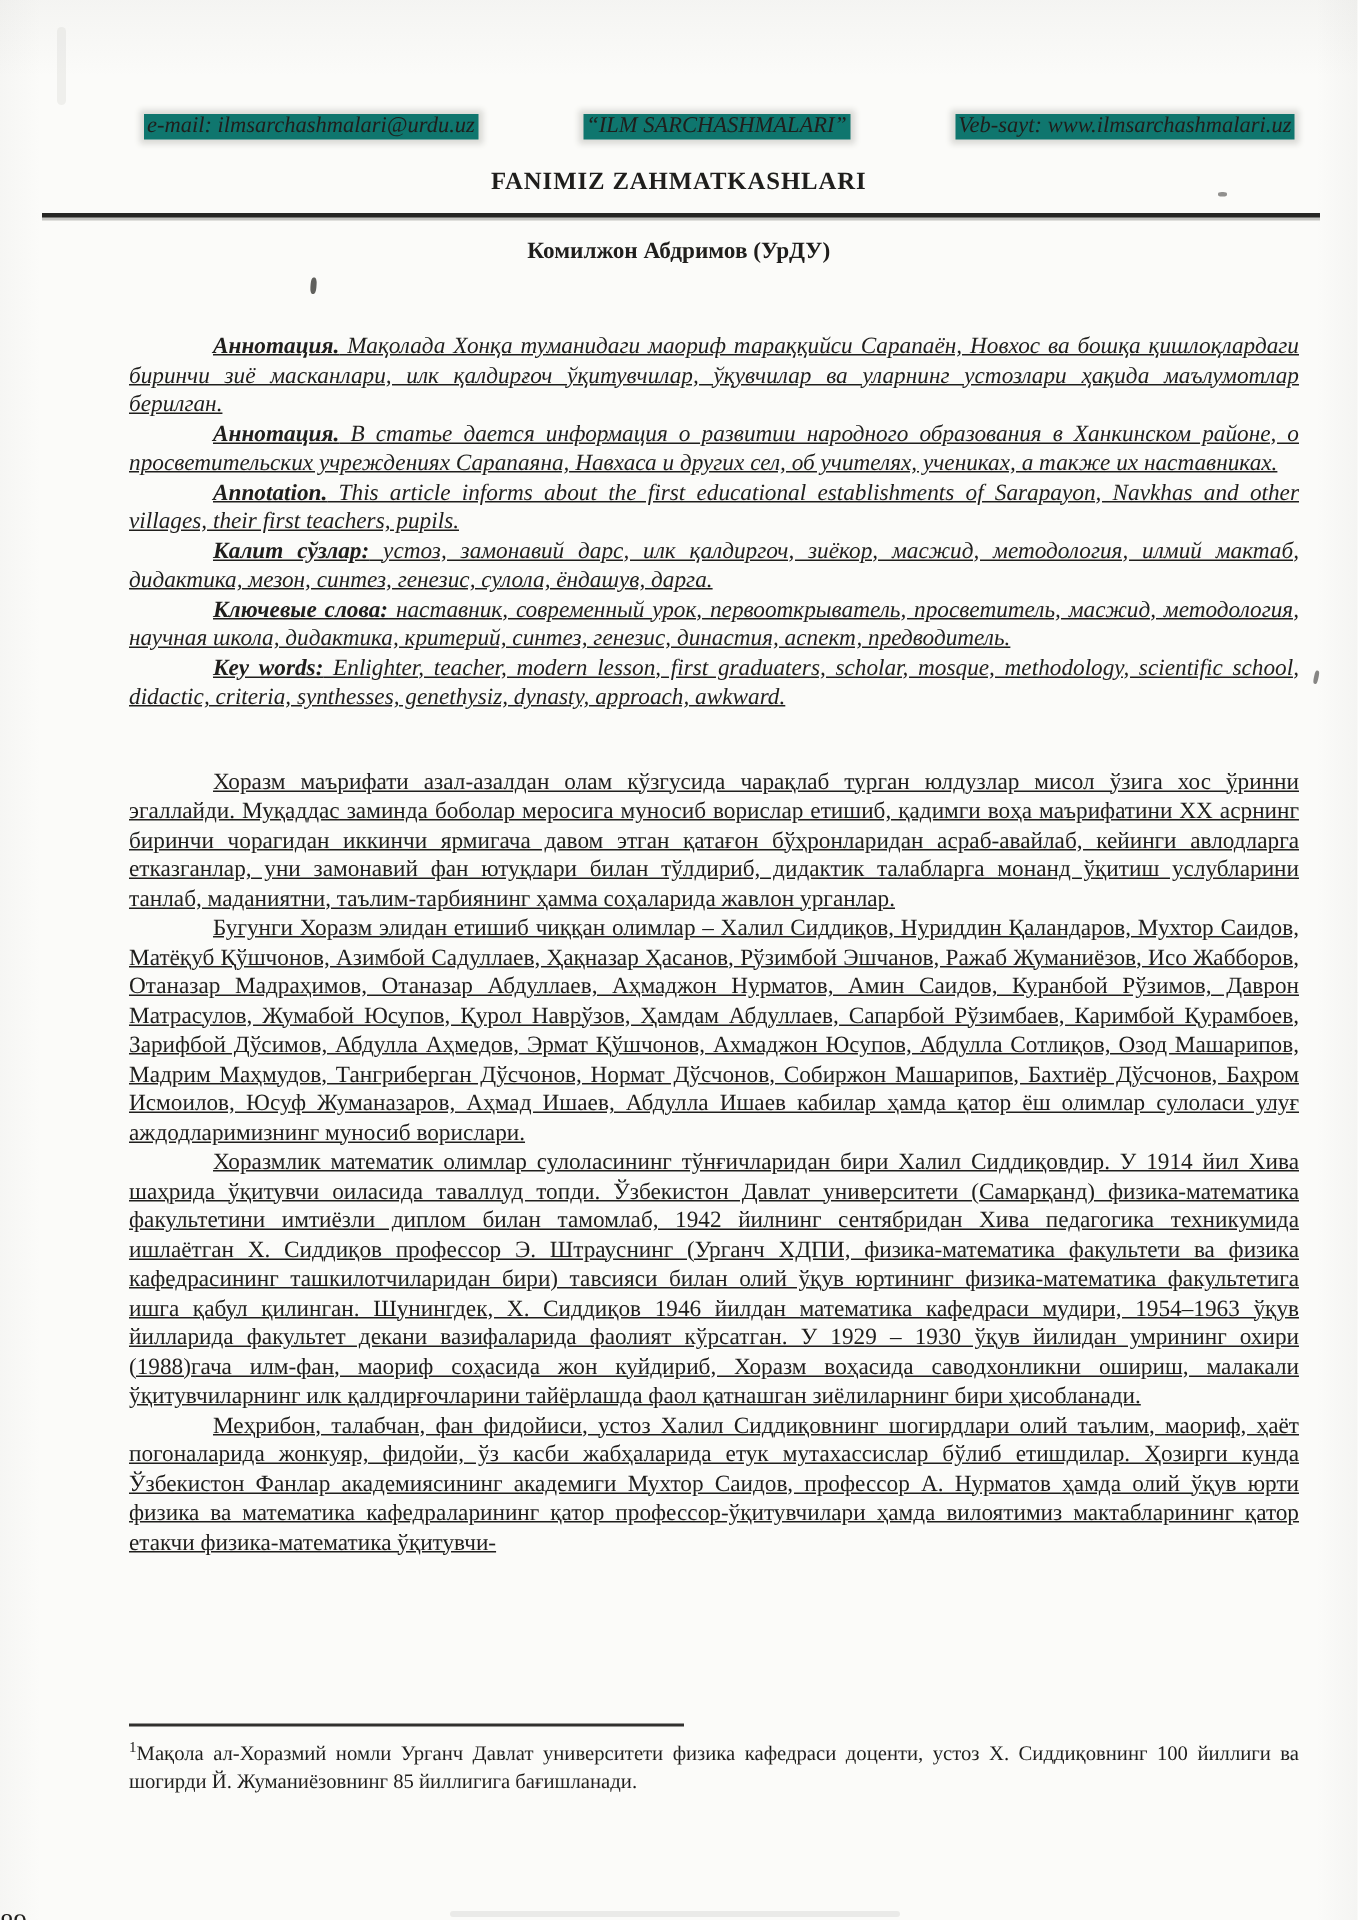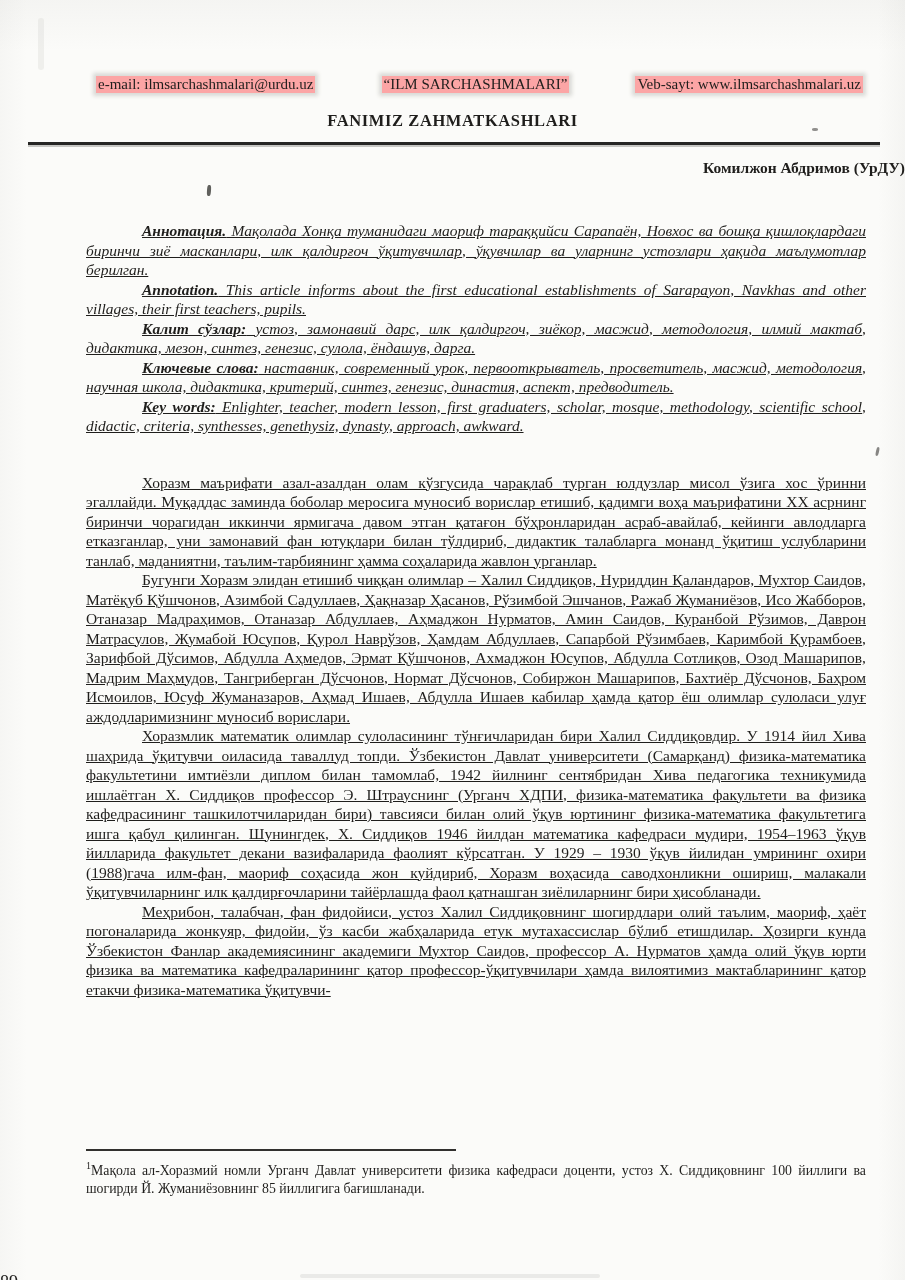--- a/index.html
+++ b/index.html
@@ -18,35 +18,36 @@
       linear-gradient(180deg, rgba(120,120,115,0.05) 0%, rgba(255,255,255,0) 4%),
       linear-gradient(90deg, rgba(120,120,115,0.04) 0%, rgba(255,255,255,0) 3%, rgba(255,255,255,0) 97%, rgba(120,120,115,0.05) 100%);
     pointer-events: none;
   }
   .header-strip {
     position: absolute; top: 76px; left: 96px; right: 42px;
     display: flex; justify-content: space-between; align-items: baseline;
     font-size: 15px; white-space: nowrap;
   }
   .shade {
-    background: #fca5a5;
+    background: #0f766e;
     box-shadow: 0 0 4px 3px #d9d9d5;
     padding: 0 2px;
+    font-style: italic;
   }
   .section-title {
     position: absolute; top: 111px; left: 0; width: 100%;
     text-align: center; font-weight: bold; font-size: 16.5px;
     letter-spacing: 0.6px;
   }
   .header-rule {
     position: absolute; top: 142px; left: 28px; width: 852px; height: 3px;
     background: #262624;
     box-shadow: 0 2px 0 rgba(38,38,36,0.25);
   }
-  .author-block { position: absolute; top: 159px; left: 0; width: 100%; text-align: right; }
+  .author-block { position: absolute; top: 159px; left: 0; width: 100%; text-align: center; }
   .article-author { font-weight: bold; font-size: 15.5px; }
   .article-title { font-weight: bold; font-size: 17.5px; letter-spacing: 0.8px; margin-top: 3px; }
   .article-title sup { font-size: 11px; }
   .content {
     position: absolute; top: 221px; left: 86px; width: 780px; text-decoration: underline;
   }
   .content p {
     margin: 0;
     text-indent: 56px;
     text-align: justify;
@@ -101,20 +102,21 @@
 <div class="header-rule"></div>
 
 <div class="author-block">
   <div class="article-author">Комилжон Абдримов (УрДУ)</div>
 </div>
 <div class="speck speck-title"></div>
 <div class="speck speck-right-quote"></div>
 
 <div class="content">
   <p class="abstract"><span class="lead">Аннотация.</span><span> Мақолада Хонқа туманидаги маориф тараққийси Сарапаён, Новхос ва бошқа қишлоқлардаги биринчи зиё масканлари, илк қалдирғоч ўқитувчилар, ўқувчилар ва уларнинг устозлари ҳақида маълумотлар берилган.</span></p>
+  <p class="abstract"><span class="lead">Аннотация.</span><span> В статье дается информация о развитии народного образования в Ханкинском районе, о просветительских учреждениях Сарапаяна, Навхаса и других сел, об учителях, учениках, а также их наставниках.</span></p>
   <p class="abstract"><span class="lead">Annotation.</span><span> This article informs about the first educational establishments of Sarapayon, Navkhas and other villages, their first teachers, pupils.</span></p>
   <p class="abstract"><span class="lead">Калит сўзлар:</span><span> устоз, замонавий дарс, илк қалдиргоч, зиёкор, масжид, методология, илмий мактаб, дидактика, мезон, синтез, генезис, сулола, ёндашув, дарга.</span></p>
   <p class="abstract"><span class="lead">Ключевые слова:</span><span> наставник, современный урок, первооткрыватель, просветитель, масжид, методология, научная школа, дидактика, критерий, синтез, генезис, династия, аспект, предводитель.</span></p>
   <p class="abstract"><span class="lead">Key words:</span><span> Enlighter, teacher, modern lesson, first graduaters, scholar, mosque, methodology, scientific school, didactic, criteria, synthesses, genethysiz, dynasty, approach, awkward.</span></p>
 
   <p class="body-par first-body">Хоразм маърифати азал-азалдан олам кўзгусида чарақлаб турган юлдузлар мисол ўзига хос ўринни эгаллайди. Муқаддас заминда боболар меросига муносиб ворислар етишиб, қадимги воҳа маърифатини XX асрнинг биринчи чорагидан иккинчи ярмигача давом этган қатағон бўҳронларидан асраб-авайлаб, кейинги авлодларга етказганлар, уни замонавий фан ютуқлари билан тўлдириб, дидактик талабларга монанд ўқитиш услубларини танлаб, маданиятни, таълим-тарбиянинг ҳамма соҳаларида жавлон урганлар.</p>
   <p class="body-par">Бугунги Хоразм элидан етишиб чиққан олимлар – Халил Сиддиқов, Нуриддин Қаландаров, Мухтор Саидов, Матёқуб Қўшчонов, Азимбой Садуллаев, Ҳақназар Ҳасанов, Рўзимбой Эшчанов, Ражаб Жуманиёзов, Исо Жабборов, Отаназар Мадраҳимов, Отаназар Абдуллаев, Аҳмаджон Нурматов, Амин Саидов, Куранбой Рўзимов, Даврон Матрасулов, Жумабой Юсупов, Қурол Наврўзов, Ҳамдам Абдуллаев, Сапарбой Рўзимбаев, Каримбой Қурамбоев, Зарифбой Дўсимов, Абдулла Аҳмедов, Эрмат Қўшчонов, Ахмаджон Юсупов, Абдулла Сотлиқов, Озод Машарипов, Мадрим Маҳмудов, Тангриберган Дўсчонов, Нормат Дўсчонов, Собиржон Машарипов, Бахтиёр Дўсчонов, Баҳром Исмоилов, Юсуф Жуманазаров, Аҳмад Ишаев, Абдулла Ишаев кабилар ҳамда қатор ёш олимлар сулоласи улуғ аждодларимизнинг муносиб ворислари.</p>
   <p class="body-par">Хоразмлик математик олимлар сулоласининг тўнғичларидан бири Халил Сиддиқовдир. У 1914 йил Хива шаҳрида ўқитувчи оиласида таваллуд топди. Ўзбекистон Давлат университети (Самарқанд) физика-математика факультетини имтиёзли диплом билан тамомлаб, 1942 йилнинг сентябридан Хива педагогика техникумида ишлаётган Х. Сиддиқов профессор Э. Штрауснинг (Урганч ХДПИ, физика-математика факультети ва физика кафедрасининг ташкилотчиларидан бири) тавсияси билан олий ўқув юртининг физика-математика факультетига ишга қабул қилинган. Шунингдек, Х. Сиддиқов 1946 йилдан математика кафедраси мудири, 1954–1963 ўқув йилларида факультет декани вазифаларида фаолият кўрсатган. У 1929 – 1930 ўқув йилидан умрининг охири (1988)гача илм-фан, маориф соҳасида жон куйдириб, Хоразм воҳасида саводхонликни ошириш, малакали ўқитувчиларнинг илк қалдирғочларини тайёрлашда фаол қатнашган зиёлиларнинг бири ҳисобланади.</p>
   <p class="body-par">Меҳрибон, талабчан, фан фидойиси, устоз Халил Сиддиқовнинг шогирдлари олий таълим, маориф, ҳаёт погоналарида жонкуяр, фидойи, ўз касби жабҳаларида етук мутахассислар бўлиб етишдилар. Ҳозирги кунда Ўзбекистон Фанлар академиясининг академиги Мухтор Саидов, профессор А. Нурматов ҳамда олий ўқув юрти физика ва математика кафедраларининг қатор профессор-ўқитувчилари ҳамда вилоятимиз мактабларининг қатор етакчи физика-математика ўқитувчи-</p>
 </div>

